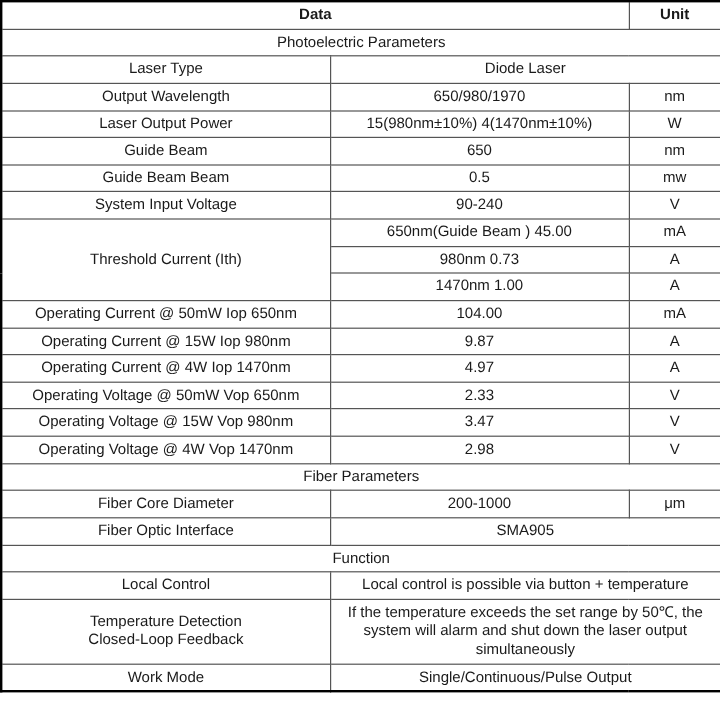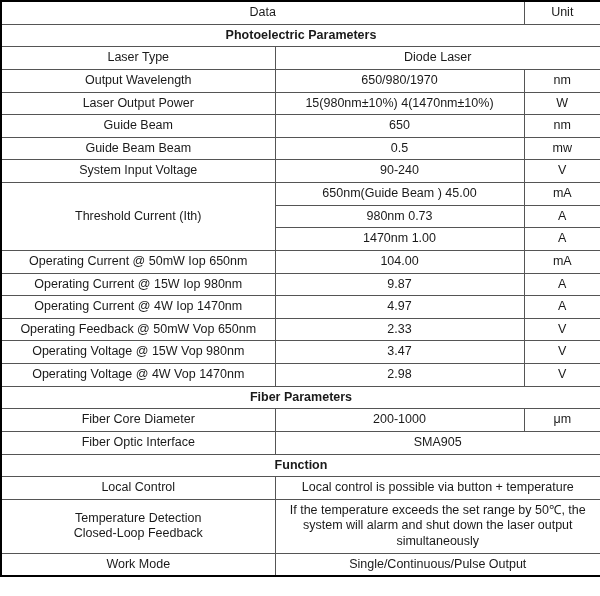--- a/index.html
+++ b/index.html
@@ -34,27 +34,27 @@
     padding: 3px 4px;
     box-sizing: border-box;
     color: #1a1a1a;
     word-wrap: break-word;
   }
   col.c-label { width: 274px; }
   col.c-value { width: 249px; }
   col.c-unit  { width: 77px;  }
 
   td.head-cell {
-    font-weight: normal;
+    font-weight: bold;
     font-size: 13px;
     padding: 4px;
     margin-top: 47px;
   }
   td.section-cell {
-    font-weight: bold;
+    font-weight: normal;
     font-size: 13px;
     padding: 4px;
   }
   td.multiline {
     line-height: 1.35;
     padding: 5px 6px;
   }
   .lbl { display: block; }
 </style>
 </head>
@@ -139,21 +139,21 @@
         <td>A</td>
       </tr>
 
       <tr>
         <td>Operating Current @ 4W Iop 1470nm</td>
         <td>4.97</td>
         <td>A</td>
       </tr>
 
       <tr>
-        <td>Operating Feedback @ 50mW Vop 650nm</td>
+        <td>Operating Voltage @ 50mW Vop 650nm</td>
         <td>2.33</td>
         <td>V</td>
       </tr>
 
       <tr>
         <td>Operating Voltage @ 15W Vop 980nm</td>
         <td>3.47</td>
         <td>V</td>
       </tr>
 

